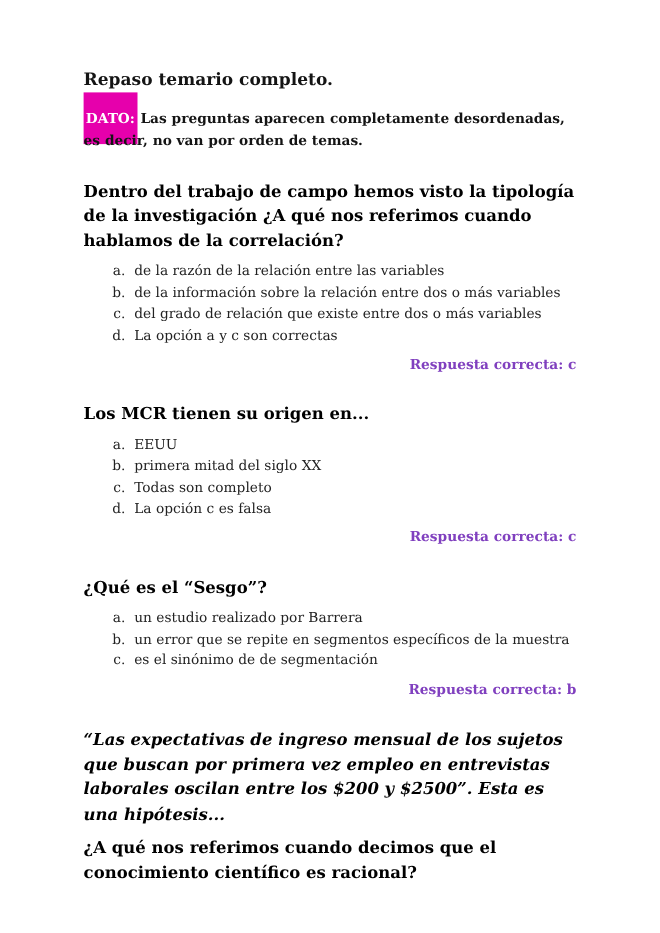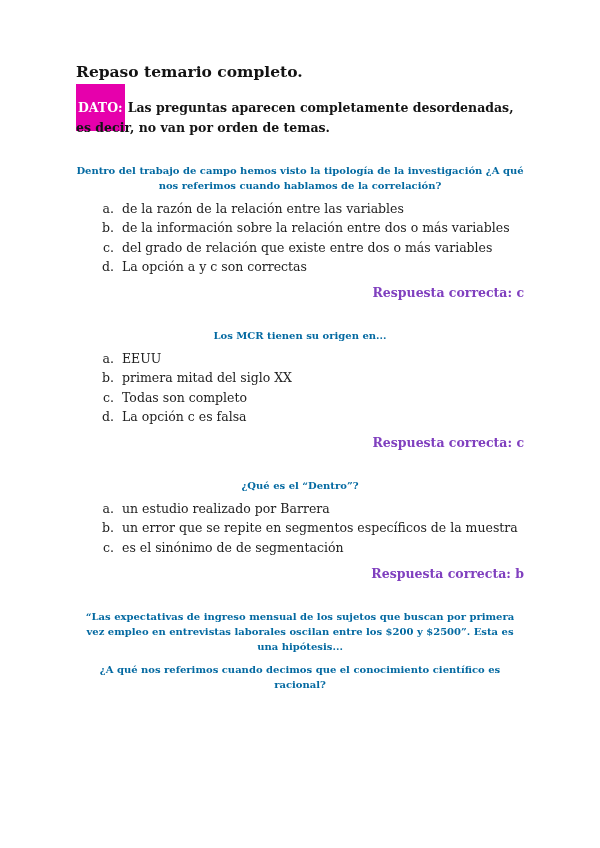--- a/index.html
+++ b/index.html
@@ -34,28 +34,27 @@
   .note-label {
     background: #e600ac;
     color: #ffffff;
     padding: 16px 2px;
     margin-right: 3px;
   }
   .question {
     margin: 0 0 8px 0;
   }
   .q-text {
-    font-size: 10px;
+    font-size: 15px;
     font-weight: bold;
     line-height: 1.5;
     margin: 0 0 6px 0;
-    color: #0369a1;
-    text-align: center;
+    color: #000000;
   }
-  .q-text.italic { }
+  .q-text.italic { font-style: italic; }
   .options {
     list-style-type: lower-alpha;
     margin: 0 0 4px 0;
     padding-left: 42px;
     font-size: 12.5px;
     line-height: 1.55;
     color: #222222;
   }
   .options li { padding-left: 4px; }
   .answer-line {
@@ -91,21 +90,21 @@
     <p class="q-text">Los MCR tienen su origen en...</p>
     <ol class="options">
           <li>EEUU</li>
           <li>primera mitad del siglo XX</li>
           <li>Todas son completo</li>
           <li>La opción c es falsa</li>
         </ol>
     <p class="answer-line"><span class="answer-prefix">Respuesta correcta:</span> <span class="answer-value">c</span></p>
   </section>
       <section class="question">
-    <p class="q-text">¿Qué es el “Dentro”?</p>
+    <p class="q-text">¿Qué es el “Sesgo”?</p>
     <ol class="options">
           <li>un estudio realizado por Barrera</li>
           <li>un error que se repite en segmentos específicos de la muestra</li>
           <li>es el sinónimo de de segmentación</li>
         </ol>
     <p class="answer-line"><span class="answer-prefix">Respuesta correcta:</span> <span class="answer-value">b</span></p>
   </section>
       <section class="question">
     <p class="q-text italic">“Las expectativas de ingreso mensual de los sujetos que buscan por primera vez empleo en entrevistas laborales oscilan entre los $200 y $2500”. Esta es una hipótesis...</p>
   </section>

